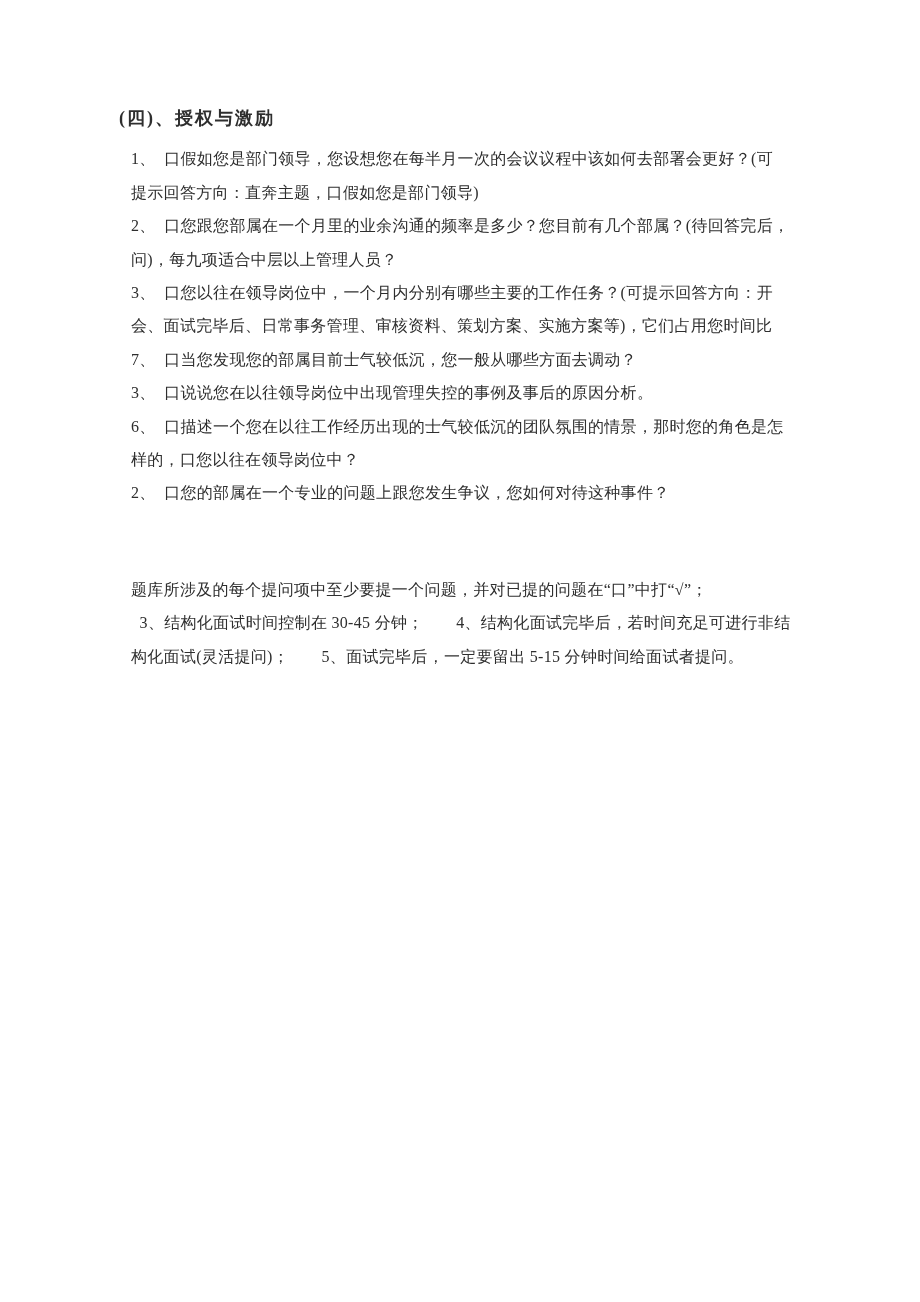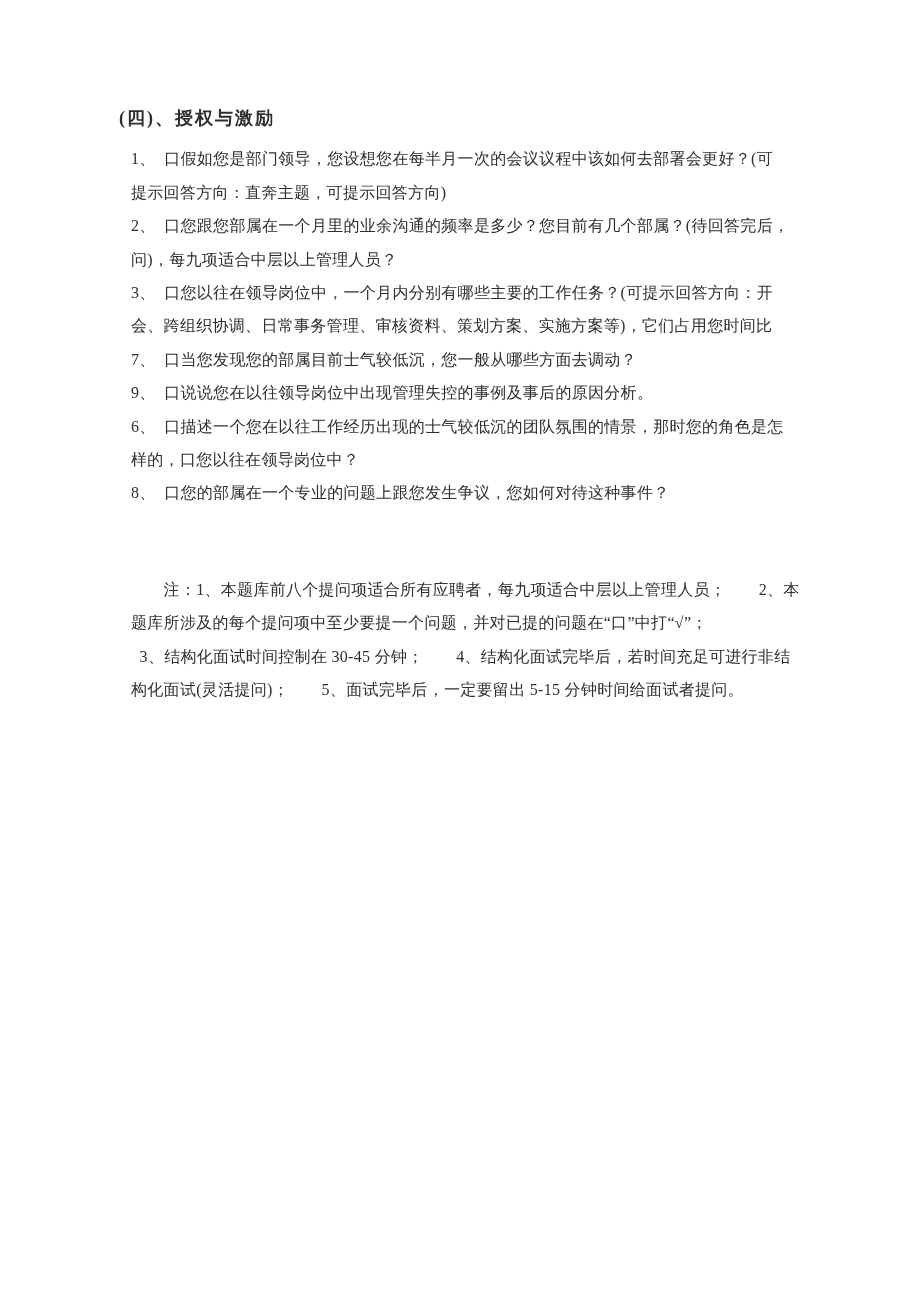--- a/index.html
+++ b/index.html
@@ -38,32 +38,31 @@
 </style>
 </head>
 <body>
 
 <div class="page">
 
   <h1 class="heading">(四)、授权与激励</h1>
 
   <div>
     <div class="qline">1、  口假如您是部门领导，您设想您在每半月一次的会议议程中该如何去部署会更好？(可</div>
-    <div class="qline">提示回答方向：直奔主题，可提示回答方向)</div>
+    <div class="qline">提示回答方向：直奔主题，口假如您是部门领导)</div>
     <div class="qline">2、  口您跟您部属在一个月里的业余沟通的频率是多少？您目前有几个部属？(待回答完后，</div>
     <div class="qline">问)，每九项适合中层以上管理人员？</div>
     <div class="qline">3、  口您以往在领导岗位中，一个月内分别有哪些主要的工作任务？(可提示回答方向：开</div>
-    <div class="qline">会、跨组织协调、日常事务管理、审核资料、策划方案、实施方案等)，它们占用您时间比</div>
+    <div class="qline">会、面试完毕后、日常事务管理、审核资料、策划方案、实施方案等)，它们占用您时间比</div>
     <div class="qline">7、  口当您发现您的部属目前士气较低沉，您一般从哪些方面去调动？</div>
-    <div class="qline">9、  口说说您在以往领导岗位中出现管理失控的事例及事后的原因分析。</div>
+    <div class="qline">3、  口说说您在以往领导岗位中出现管理失控的事例及事后的原因分析。</div>
     <div class="qline">6、  口描述一个您在以往工作经历出现的士气较低沉的团队氛围的情景，那时您的角色是怎</div>
     <div class="qline">样的，口您以往在领导岗位中？</div>
-    <div class="qline">8、  口您的部属在一个专业的问题上跟您发生争议，您如何对待这种事件？</div>
+    <div class="qline">2、  口您的部属在一个专业的问题上跟您发生争议，您如何对待这种事件？</div>
   </div>
 
   <div class="notes-block">
-    <div class="nline">　　注：1、本题库前八个提问项适合所有应聘者，每九项适合中层以上管理人员；　　2、本</div>
     <div class="nline">题库所涉及的每个提问项中至少要提一个问题，并对已提的问题在“口”中打“√”；</div>
     <div class="nline">  3、结构化面试时间控制在 30-45 分钟；　　4、结构化面试完毕后，若时间充足可进行非结</div>
     <div class="nline">构化面试(灵活提问)；　　5、面试完毕后，一定要留出 5-15 分钟时间给面试者提问。</div>
   </div>
 
 </div>
 
 </body></html>

